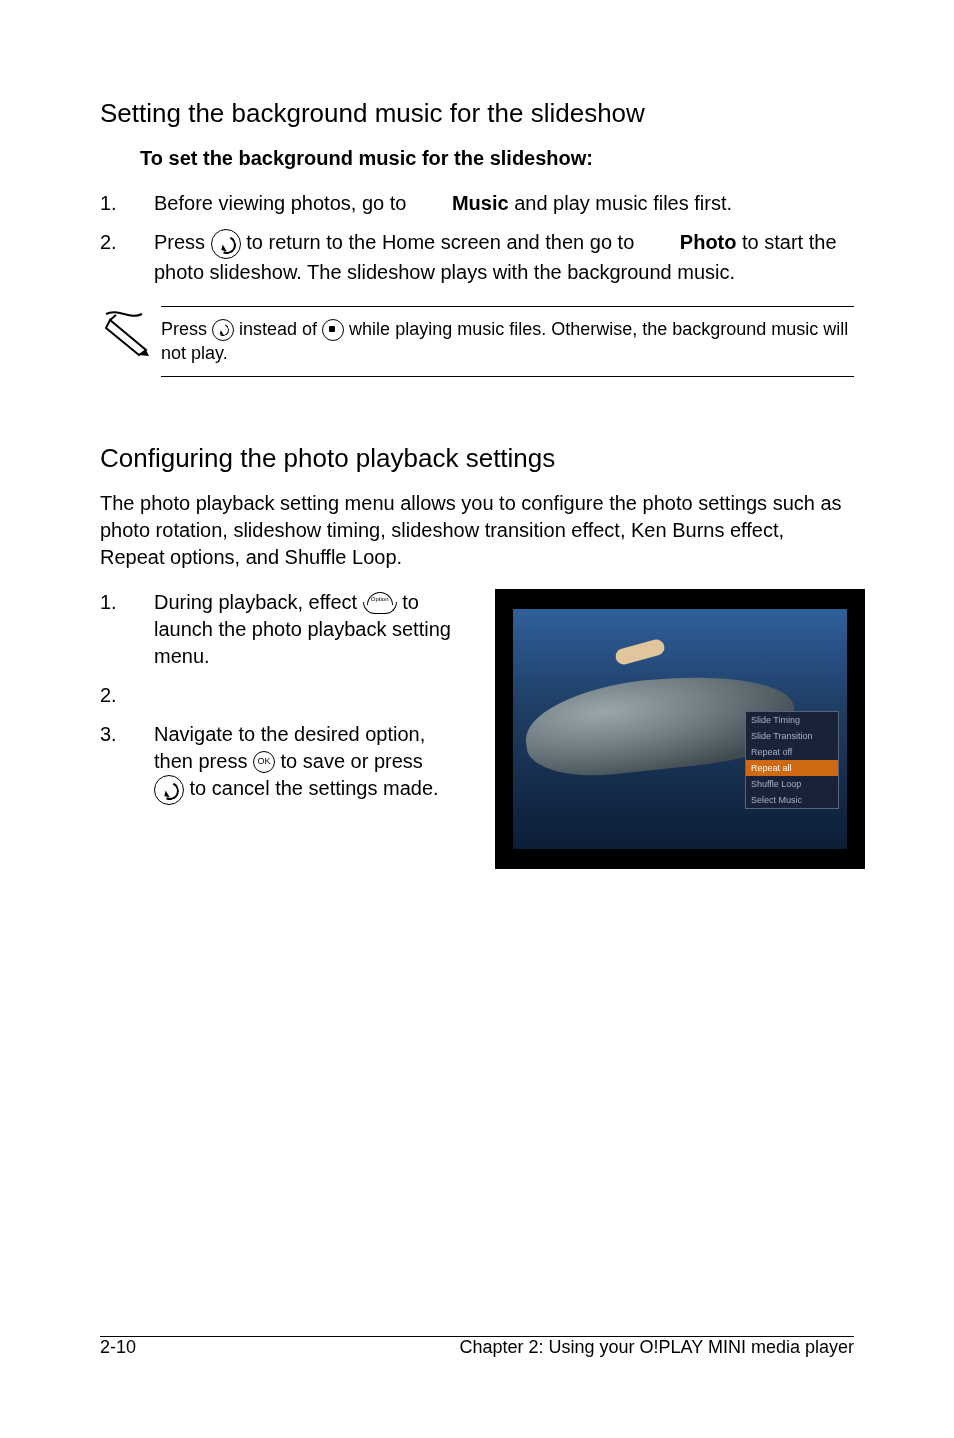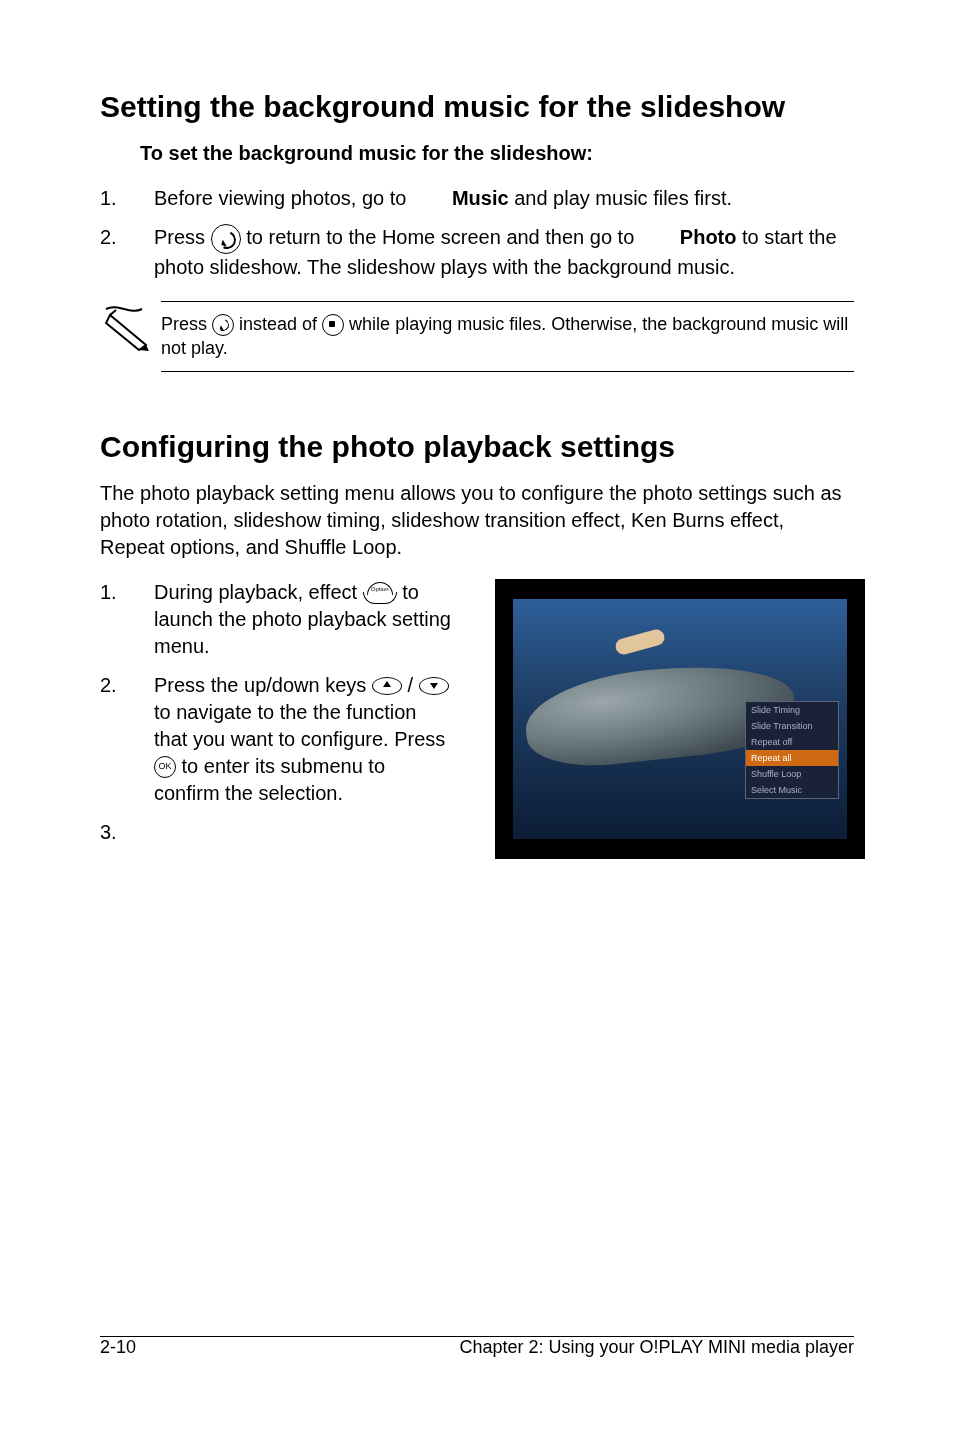--- a/index.html
+++ b/index.html
@@ -14,23 +14,23 @@
     position: relative;
   }
   .page {
     box-sizing: border-box;
     width: 954px;
     height: 1438px;
     padding: 90px 100px 0 100px;
     position: relative;
   }
   h2 {
-    font-size: 30px;
-    font-weight: bold;
-    margin: 0 0 16px 0;
+    font-size: 26px;
+    font-weight: normal;
+    margin: 8px 0 16px 0;
   }
   .bold { font-weight: bold; margin-left: 40px; }
   p, li {
     font-size: 20px;
     line-height: 1.35;
   }
   p { margin: 0 0 18px 0; }
   ol.numlist {
     list-style: none;
     padding: 0;
@@ -322,32 +322,30 @@
             <span>During playback, effect </span>
             <span class="icon-option">
               <span class="top">Option</span>
               <span class="bot"></span>
             </span>
             <span> to launch the photo playback setting menu.</span>
           </div>
         </li>
         <li>
           <div class="num">2.</div>
-          <div class="body">
-            <span>Press the up/down keys </span>
-            <span class="icon-ellipse icon-arrow-up"></span>
-            <span> / </span>
-            <span class="icon-ellipse icon-arrow-down"></span>
-            <span> to navigate to the the function that you want to configure. Press </span>
-            <span class="icon-ok">OK</span>
-            <span> to enter its submenu to confirm the selection.</span>
-          </div>
         </li>
         <li>
           <div class="num">3.</div>
+          <div class="body">
+            <span>Navigate to the desired option, then press </span>
+            <span class="icon-ok">OK</span>
+            <span> to save or press </span>
+            <span class="icon-circle icon-return-big"></span>
+            <span> to cancel the settings made.</span>
+          </div>
         </li>
       </ol>
     </div>
     <div class="right">
       <div class="screenshot">
         <div class="water"></div>
         <div class="whale"></div>
         <div class="swimmer"></div>
         <div class="menu">
           <div class="row">Slide Timing</div>

